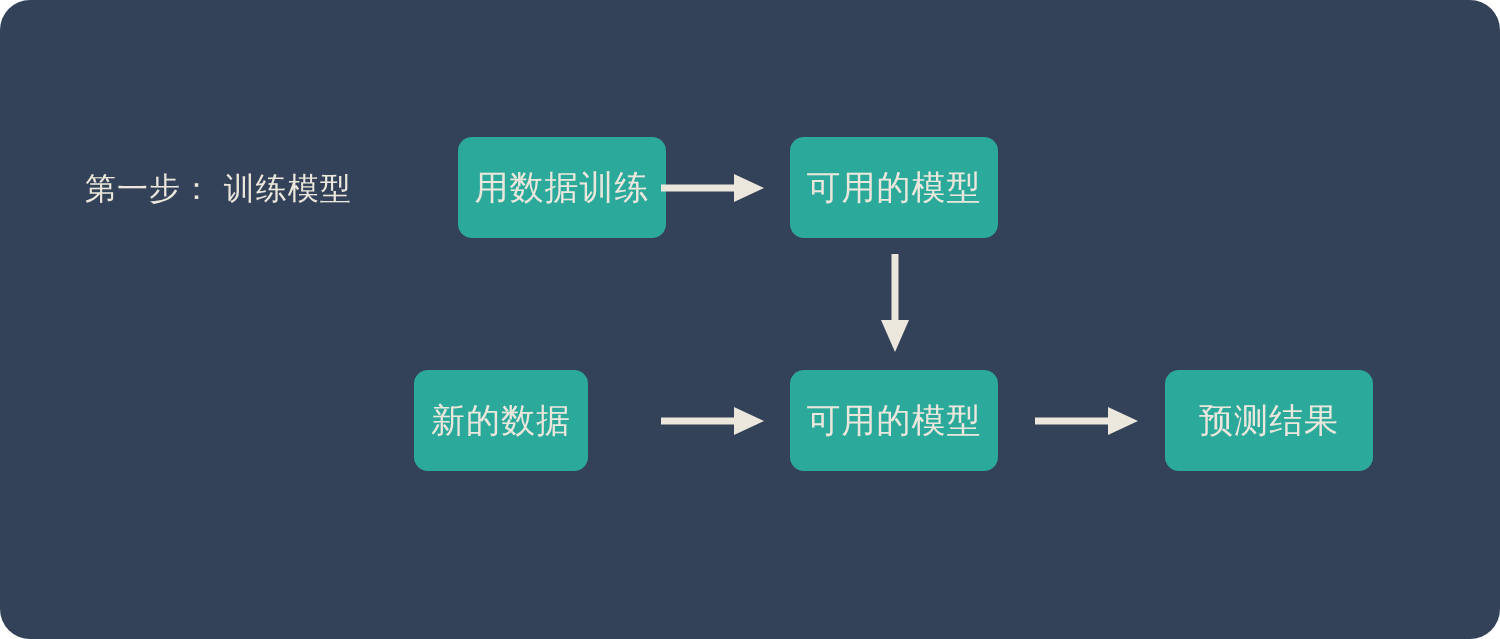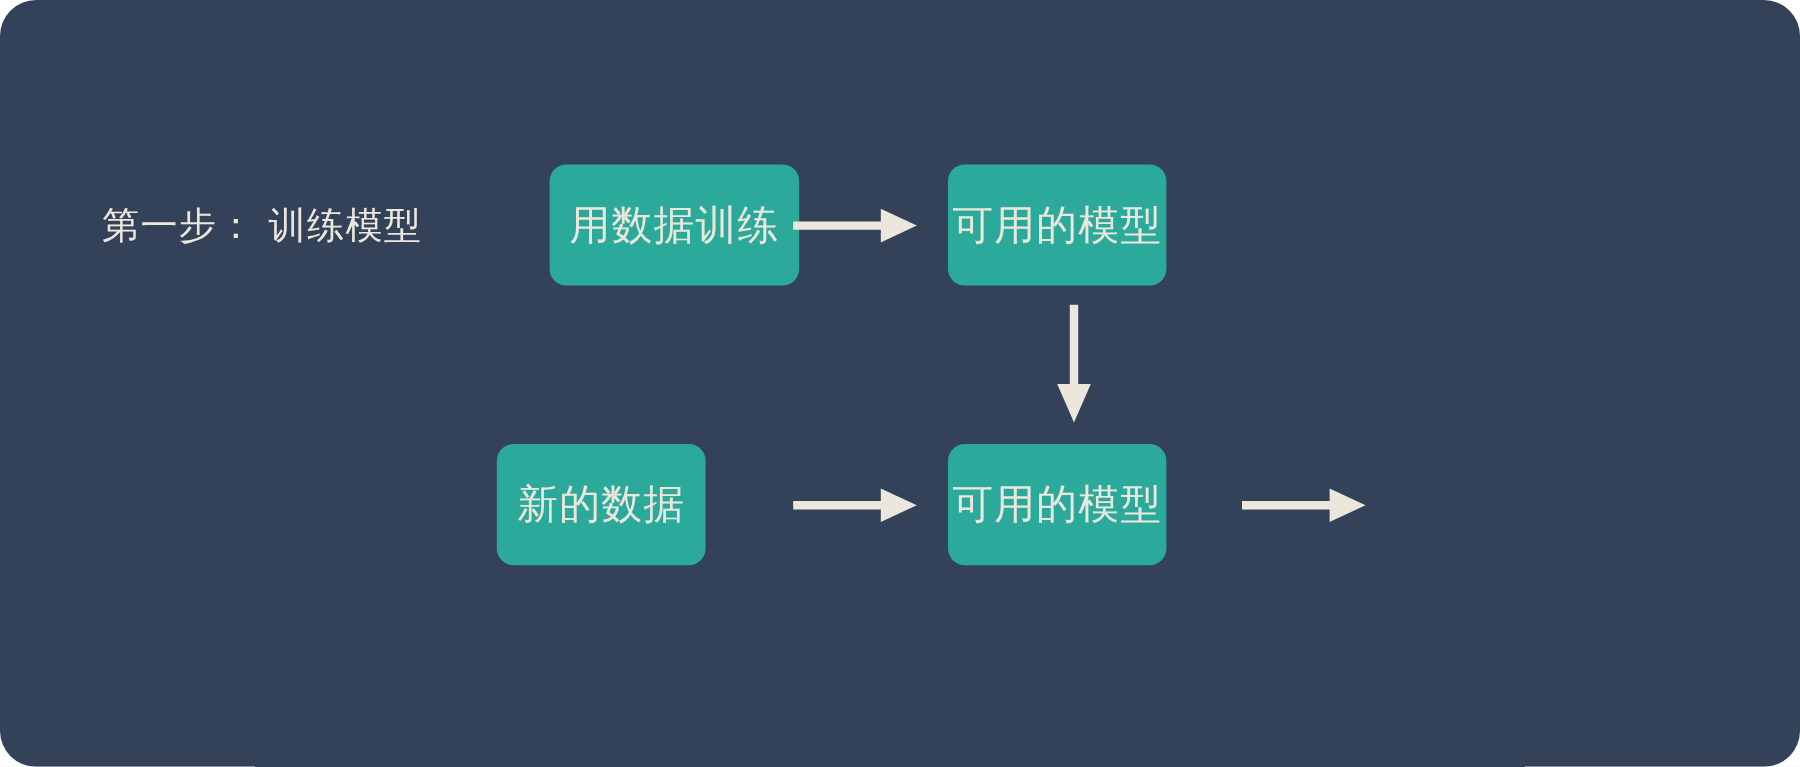--- a/index.html
+++ b/index.html
@@ -21,21 +21,21 @@
     position:absolute;
     left:85px;
     color:var(--ink);
     font-size:31px;
     letter-spacing:1px;
     white-space:nowrap;
     line-height:1;
   }
   .node{
     position:absolute;
-    width:182px;height:101px;
+    width:208px;height:101px;
     background:var(--node);
     border-radius:14px;
     display:flex;align-items:center;justify-content:center;
     color:var(--ink);
     font-size:34px;
     letter-spacing:1px;
     white-space:nowrap;
   }
   .arrow{position:absolute;display:block;}
   .arrow line{stroke:var(--arrow);stroke-width:7;}
@@ -70,14 +70,15 @@
     <polygon points="76,3 106,17 76,31"></polygon>
   </svg>
 
   <div class="node" style="left:790px;top:370px;">可用的模型</div>
 
   <svg class="arrow" style="left:1032px;top:404px;" width="108" height="34" viewBox="0 0 108 34">
     <line x1="3" y1="17" x2="78" y2="17"></line>
     <polygon points="76,3 106,17 76,31"></polygon>
   </svg>
 
+  <div class="node" style="left:1165px;top:370px;">预测结果</div>
 
 </div>
 
 </body></html>

